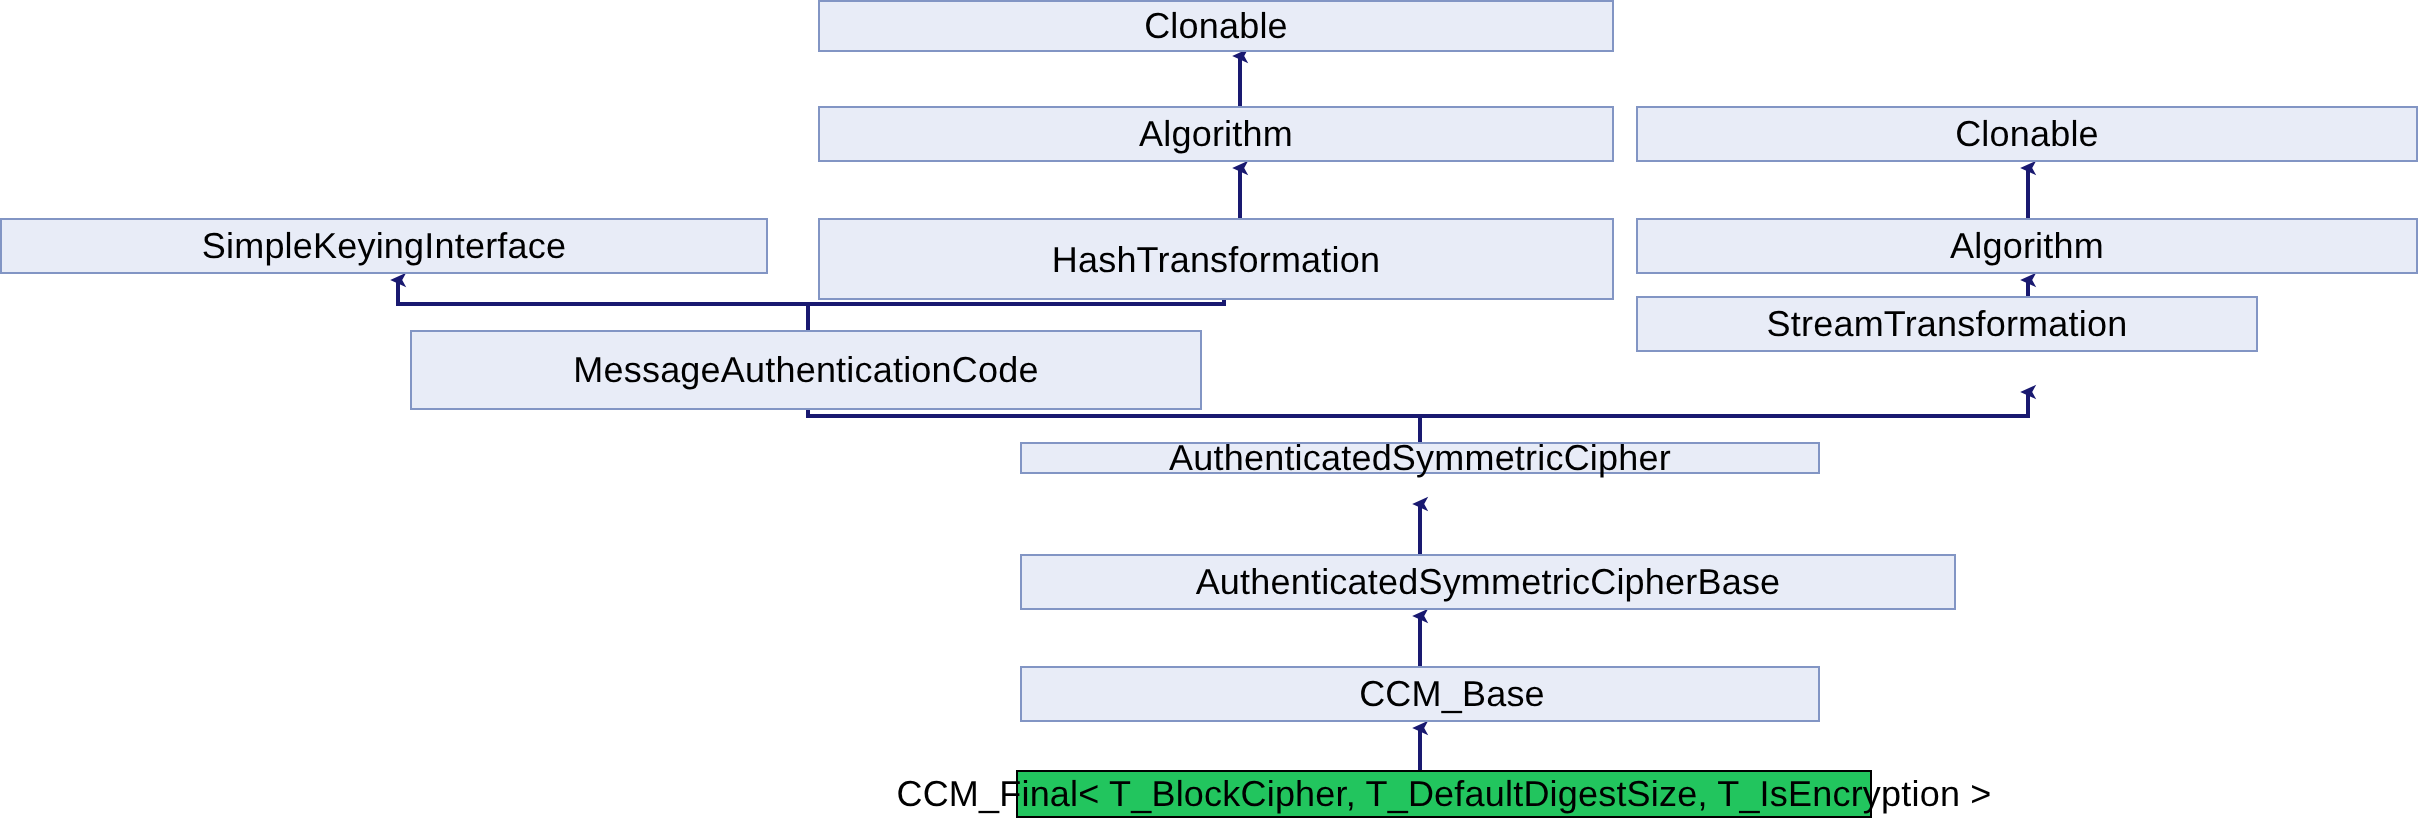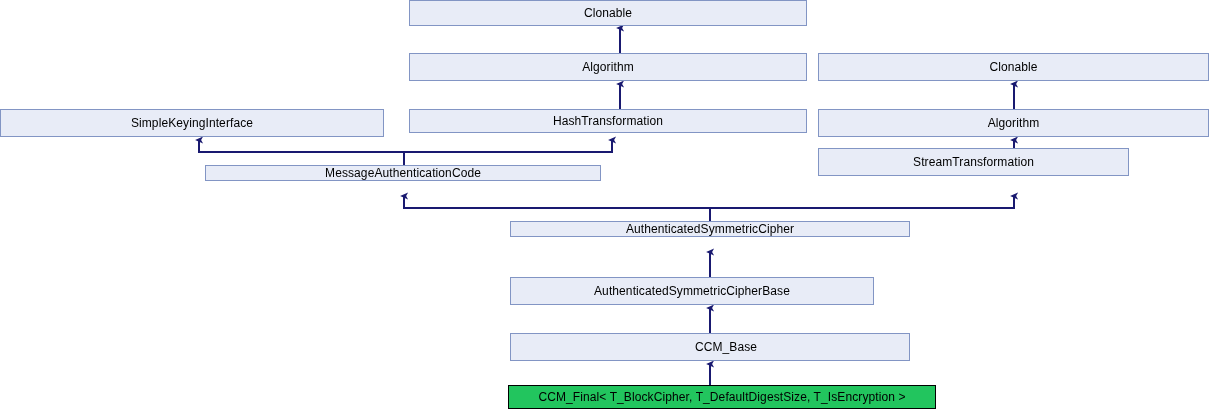--- a/index.html
+++ b/index.html
@@ -26,21 +26,21 @@
   }
   .node {
     position: absolute;
     box-sizing: border-box;
     display: flex;
     align-items: center;
     justify-content: center;
     background: #e8ecf7;
     border: 1px solid #8295c4;
     color: #000000;
-    font-size: 12px;
+    font-size: 18px;
     line-height: 1;
     white-space: nowrap;
     letter-spacing: 0.1px;
   }
   .node.focus {
     background: #22c55e;
     border: 1px solid #000000;
   }
   .node-label {
     display: block;
@@ -90,36 +90,36 @@
       </div>
       <div class="node" style="left: 409px; top: 53px; width: 398px; height: 28px;">
         <span class="node-label">Algorithm</span>
       </div>
       <div class="node" style="left: 818px; top: 53px; width: 391px; height: 28px;">
         <span class="node-label">Clonable</span>
       </div>
       <div class="node" style="left: 0px; top: 109px; width: 384px; height: 28px;">
         <span class="node-label">SimpleKeyingInterface</span>
       </div>
-      <div class="node" style="left: 409px; top: 109px; width: 398px; height: 24px;">
+      <div class="node" style="left: 409px; top: 109px; width: 398px; height: 41px;">
         <span class="node-label">HashTransformation</span>
       </div>
       <div class="node" style="left: 818px; top: 109px; width: 391px; height: 28px;">
         <span class="node-label">Algorithm</span>
       </div>
-      <div class="node" style="left: 205px; top: 165px; width: 396px; height: 16px;">
+      <div class="node" style="left: 205px; top: 165px; width: 396px; height: 40px;">
         <span class="node-label">MessageAuthenticationCode</span>
       </div>
       <div class="node" style="left: 818px; top: 148px; width: 311px; height: 28px;">
         <span class="node-label">StreamTransformation</span>
       </div>
       <div class="node" style="left: 510px; top: 221px; width: 400px; height: 16px;">
         <span class="node-label">AuthenticatedSymmetricCipher</span>
       </div>
-      <div class="node" style="left: 510px; top: 277px; width: 364px; height: 28px; justify-content: center;">
+      <div class="node" style="left: 510px; top: 277px; width: 468px; height: 28px; justify-content: center;">
         <span class="node-label">AuthenticatedSymmetricCipherBase</span>
       </div>
       <div class="node" style="left: 510px; top: 333px; width: 400px; height: 28px; padding-left: 32px;">
         <span class="node-label">CCM_Base</span>
       </div>
       <div class="node focus" style="left: 508px; top: 385px; width: 428px; height: 24px;">
         <span class="node-label">CCM_Final&lt; T_BlockCipher, T_DefaultDigestSize, T_IsEncryption &gt;</span>
       </div>
     </div>
 </div>

